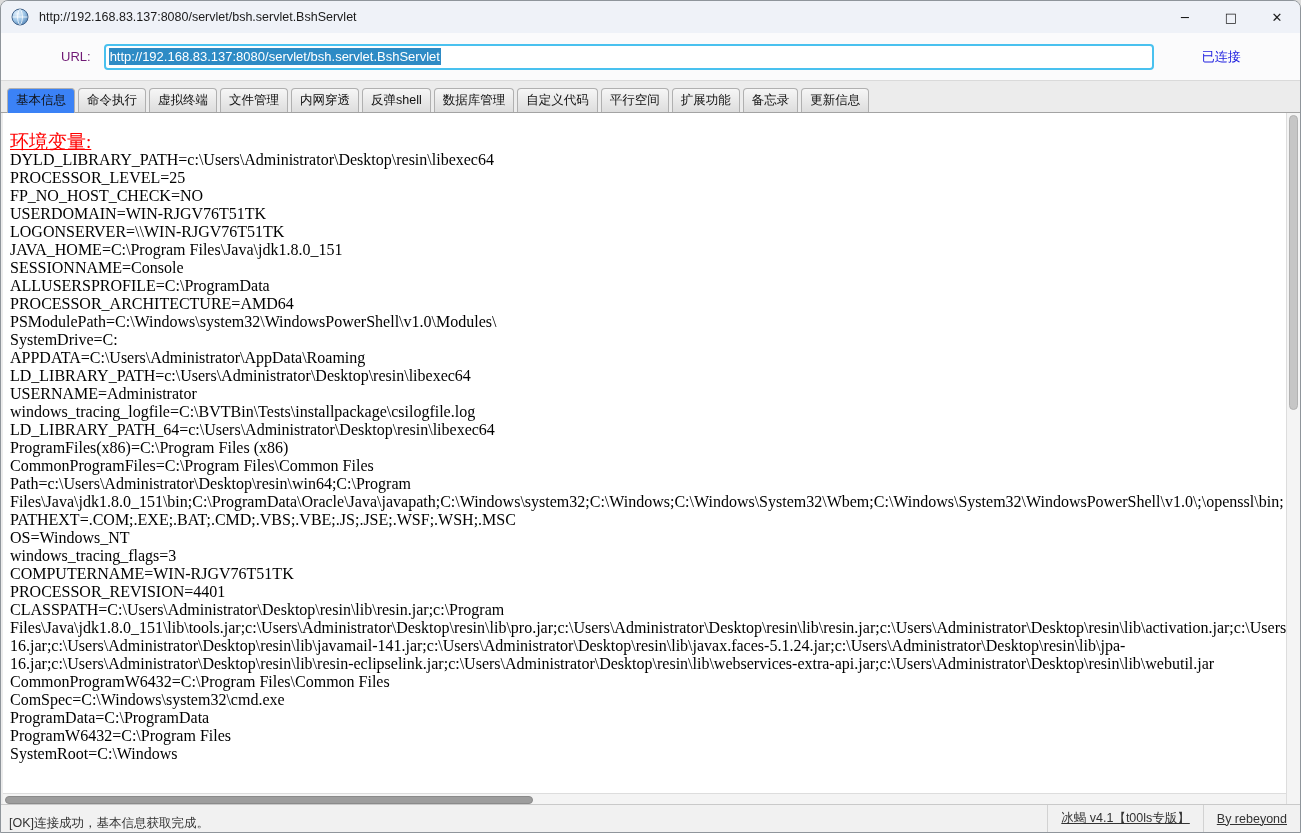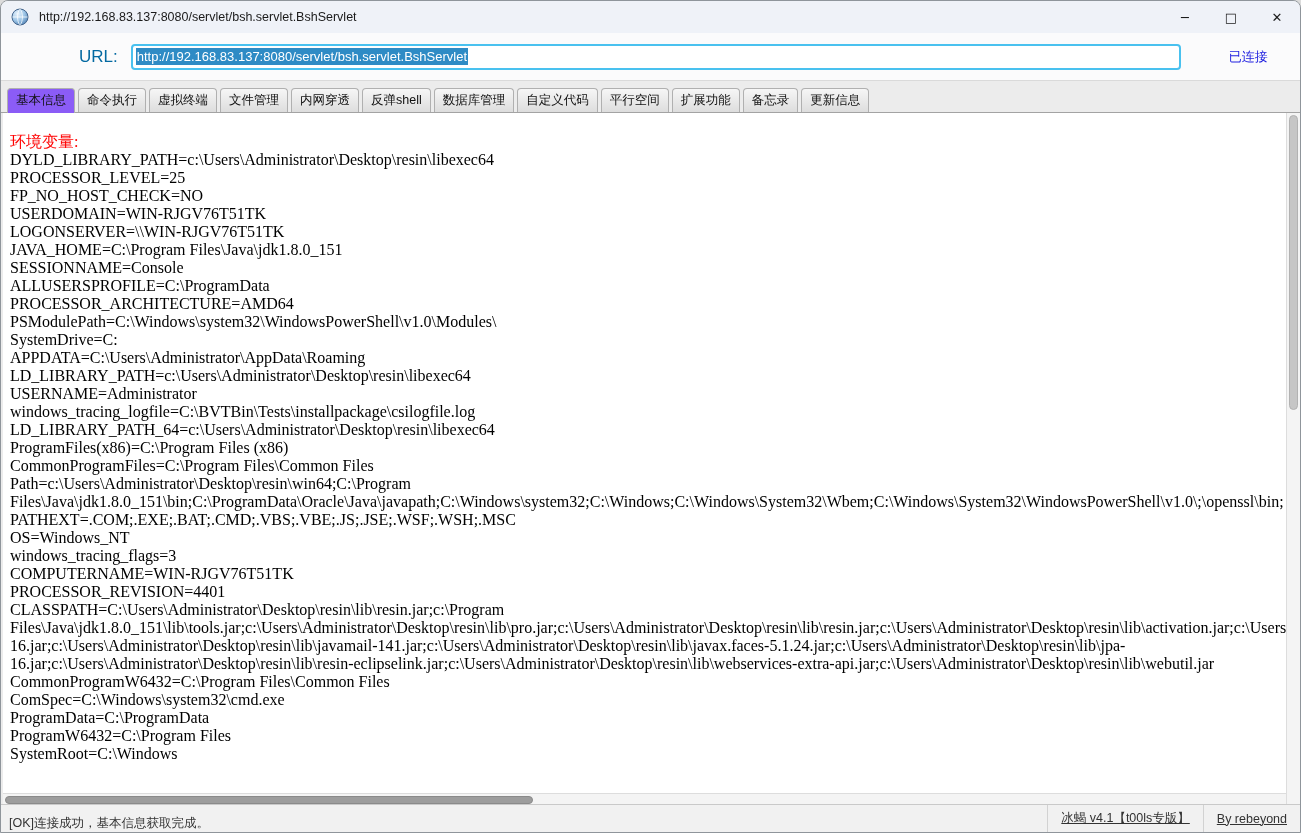--- a/index.html
+++ b/index.html
@@ -12,43 +12,43 @@
   .titlebar { height:32px; background:#eff2f8; display:flex; align-items:center; }
   .app-icon { margin-left:10px; width:18px; height:18px; flex:0 0 auto; }
   .title-text { margin-left:10px; font-size:12.5px; color:#1b1b1b; }
   .win-controls { margin-left:auto; display:flex; height:32px; }
   .win-btn { width:46px; height:32px; display:flex; align-items:center; justify-content:center;
              font-size:13px; color:#1b1b1b; font-family:"DejaVu Sans", sans-serif; }
 
   
   .url-row { height:48px; background:#fbfbfc; display:flex; align-items:center;
              border-bottom:1px solid #dadada; }
-  .url-label { margin-left:78px; font-size:17px; color:#0369a1; }
+  .url-label { margin-left:60px; font-size:13px; color:#701a75; }
   .url-input { margin-left:13px; width:1050px; height:26px; background:#fff;
                border:2px solid #49c1ef; border-radius:4px; display:flex; align-items:center;
                padding-left:3px; cursor:text; overflow:hidden; }
   .url-selected { background:#2e8bc5; color:#fff; font-size:13px; padding:1px 1px;
                   white-space:pre; cursor:text; }
   .conn-status { margin-left:48px; font-size:13px; color:#2222e0; }
 
   
   .tab-strip { height:32px; background:#ececec; display:flex; align-items:flex-end;
                padding:0 0 0 6px; gap:3px; border-bottom:1px solid #a3a3a3; }
   .tab { height:24px; line-height:22px; padding:0 8px; font-size:12.5px; color:#111;
          background:linear-gradient(#f6f6f6,#dddddd); border:1px solid #b0b0b0;
          border-bottom:none; border-radius:4px 4px 0 0; white-space:nowrap; z-index:1; }
-  .tab.selected { background:#8b5cf6; height:25px; margin-bottom:-1px; z-index:2; }
+  .tab.selected { background:#3b82f6; height:25px; margin-bottom:-1px; z-index:2; }
 
   
   .main { position:absolute; top:112px; left:2px; width:1285px; height:693px;
           background:#fff; overflow:hidden; }
   .textpane { position:absolute; left:0; top:0; right:0; bottom:13px; overflow:hidden;
               padding:20px 0 0 7px; }
-  .section-title { color:#ff0000; font-size:16px; line-height:18px;
-                   font-family:"Liberation Serif", serif; white-space:pre; }
+  .section-title { color:#ff0000; font-size:19px; line-height:18px;
+                   font-family:"Liberation Serif", serif; white-space:pre;text-decoration:underline; }
   .env-line { font-family:"Liberation Serif", serif; font-size:16px; line-height:18px;
               color:#000; white-space:pre; }
 
   
   .vscroll { position:absolute; top:112px; right:0; width:14px; height:693px;
              background:#f4f4f4; border-left:1px solid #dddddd; }
   .vscroll-thumb { position:absolute; top:2px; left:2px; width:9px; height:295px;
                    background:#c6c6c6; border:1px solid #b2b2b2; border-radius:6px; }
   .hscroll { position:absolute; left:0; bottom:0; width:100%; height:13px;
              background:#f4f4f4; border-top:1px solid #dddddd; }

